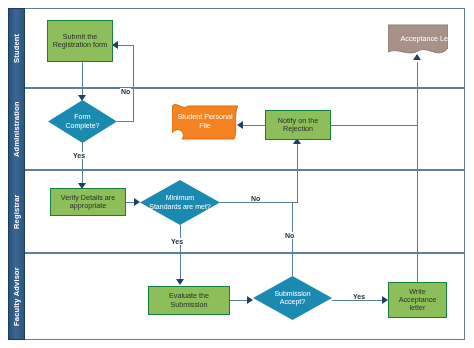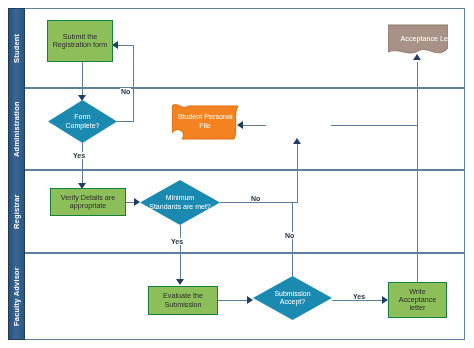--- a/index.html
+++ b/index.html
@@ -171,36 +171,37 @@
     <div class="diamond-txt">Form Complete?</div>
   </div>
 
   <div class="docshape" style="left:172px;top:103px;width:66px;height:39px;">
     <svg width="66" height="39" viewBox="0 0 66 39">
       <path d="M0,3 C5,-2 11,8 16,3 L66,3 C61,10 66,29 62,36 L10,36 C15,30 6,22 0,30 Z" fill="#f58220" stroke="#d96d10" stroke-width="1"></path>
     </svg>
     <div class="doc-txt">Student Personal File</div>
   </div>
 
+  <div class="node proc" style="left:265px;top:110px;width:66px;height:30px;">Notify on the Rejection</div>
 
   <div class="docshape" style="left:388px;top:23px;width:83px;height:34px;">
     <svg width="60" height="34" viewBox="0 0 60 34">
       <path d="M0,2 L60,2 L60,25 C50,37 40,22 30,28 C20,34 10,24 0,29 Z" fill="#a89287" stroke="#8f7a6e" stroke-width="1"></path>
     </svg>
     <div class="doc-txt dark">Acceptance Letter</div>
   </div>
 
   <div class="node proc" style="left:50px;top:188px;width:76px;height:28px;">Verify Details are appropriate</div>
 
   <div class="diamond-wrap" style="left:140px;top:180px;width:80px;height:45px;">
     <div class="diamond"></div>
     <div class="diamond-txt">Minimum Standards  are met?</div>
   </div>
 
-  <div class="node proc" style="left:148px;top:286px;width:70px;height:29px;">Evaluate the Submission</div>
+  <div class="node proc" style="left:148px;top:286px;width:82px;height:29px;">Evaluate the Submission</div>
 
   <div class="diamond-wrap" style="left:253px;top:276px;width:79px;height:44px;">
     <div class="diamond"></div>
     <div class="diamond-txt">Submission Accept?</div>
   </div>
 
   <div class="node proc" style="left:388px;top:282px;width:59px;height:36px;">Write Acceptance letter</div>
 
 </div>
 

